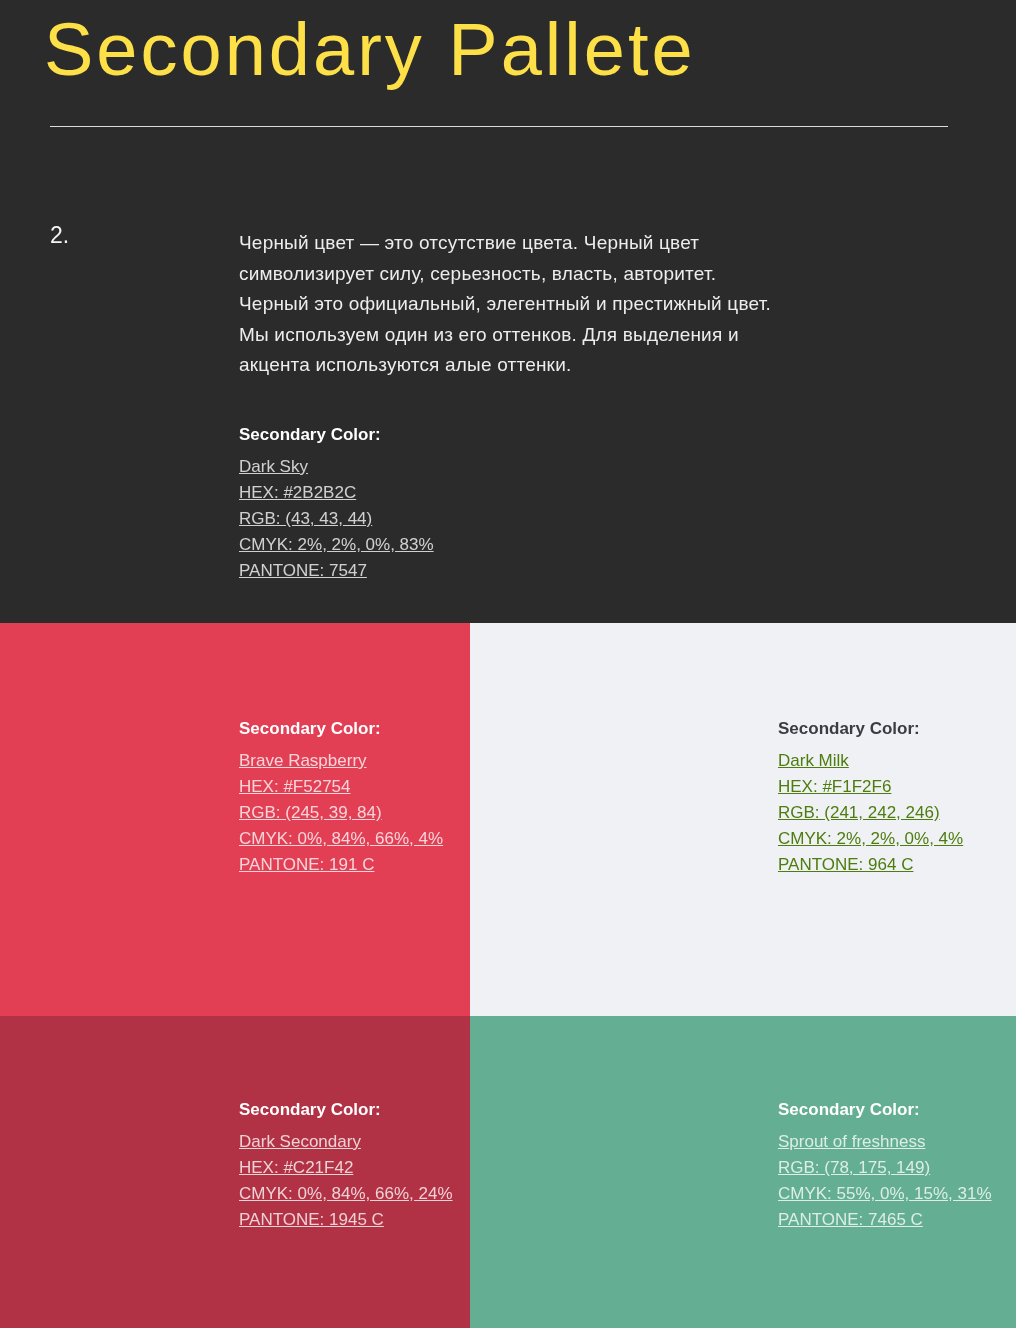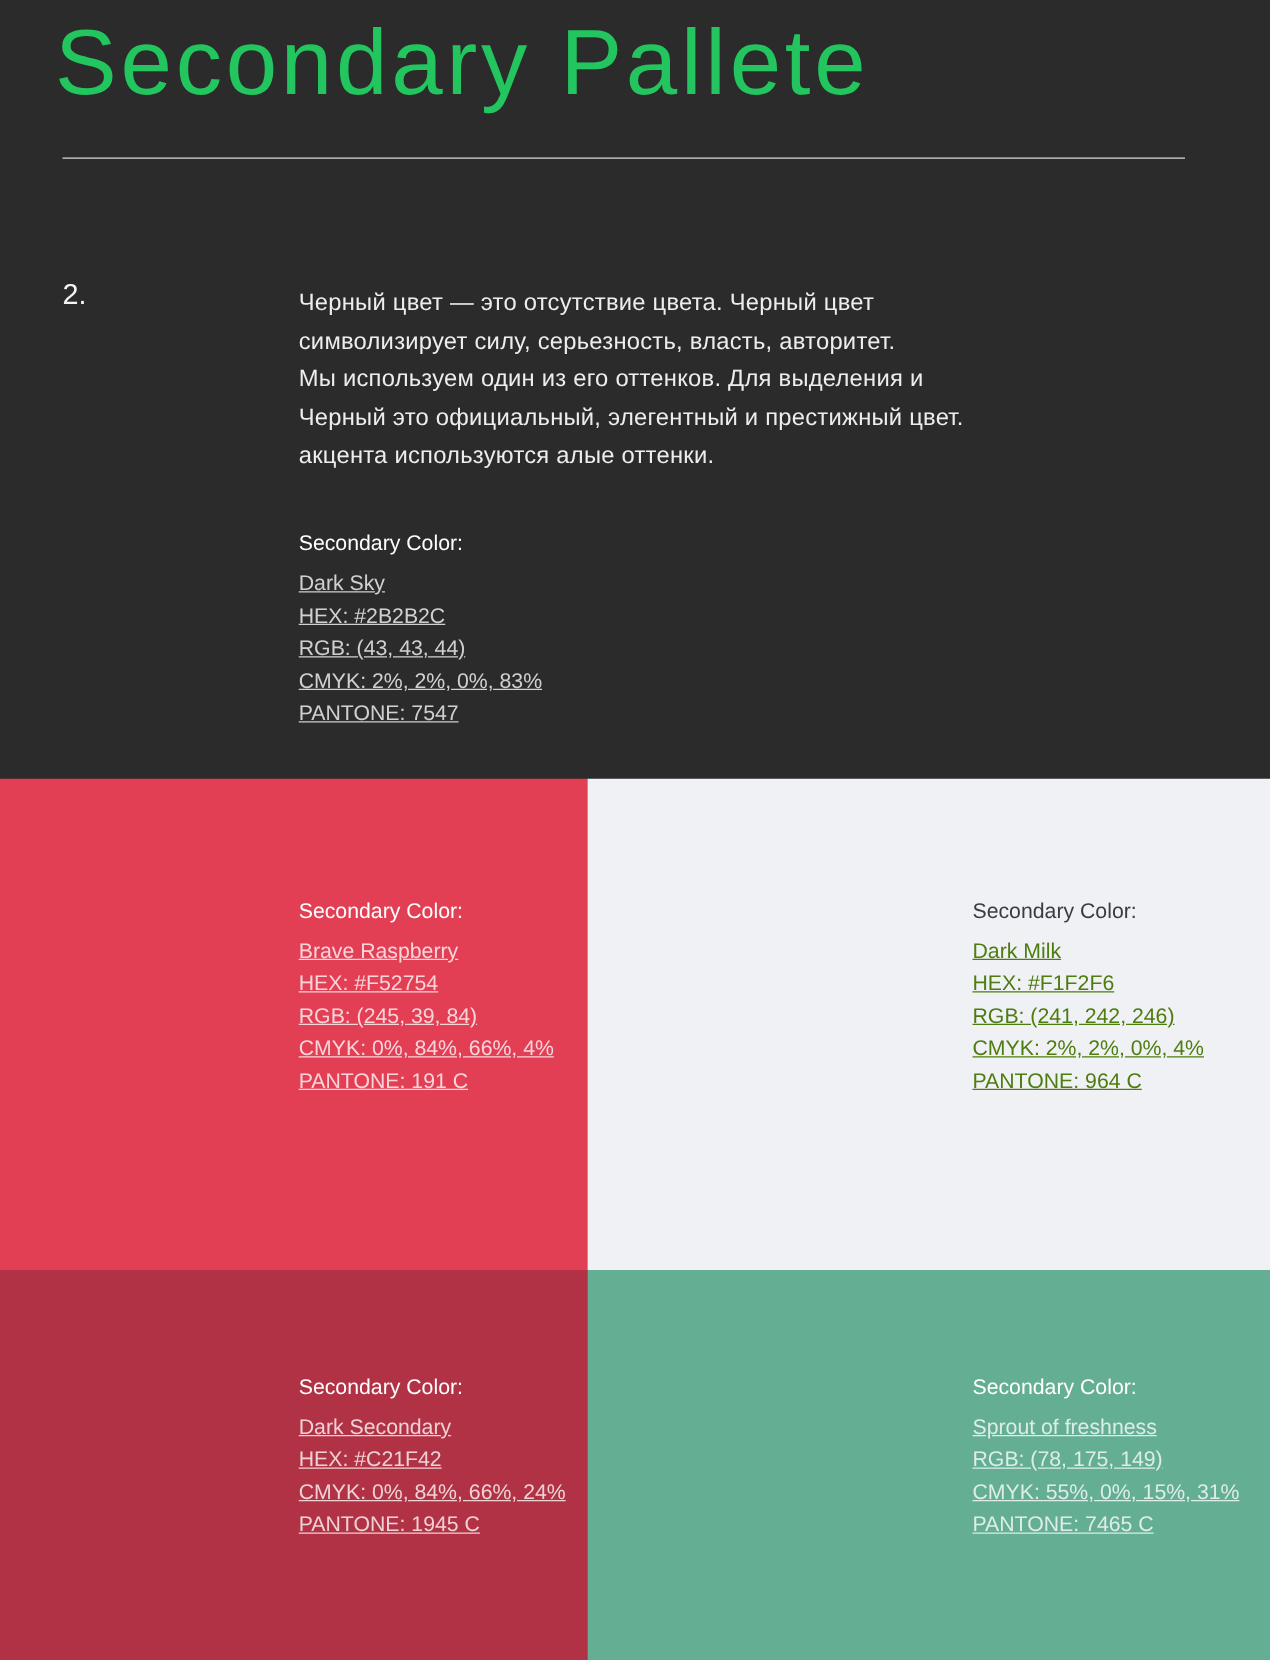--- a/index.html
+++ b/index.html
@@ -22,21 +22,21 @@
     left: 0; top: 0;
     width: 1016px; height: 623px;
     background: #2B2B2C;
   }
   .title {
     position: absolute;
     left: 44px; top: 7px;
     font-size: 74px;
     font-weight: 300;
     letter-spacing: 3px;
-    color: #22c55e;
+    color: #fde047;
     white-space: nowrap;
   }
   .title-rule {
     position: absolute;
     left: 50px; top: 126px;
     width: 898px; height: 1px;
     background: #DCDCDC;
   }
   .section-number {
     position: absolute;
@@ -55,21 +55,21 @@
   }
 
   
   .swatch-info {
     position: absolute;
     font-size: 17px;
     line-height: 26px;
     white-space: nowrap;
   }
   .swatch-heading {
-    font-weight: 400;
+    font-weight: 700;
     margin-bottom: 6px;
     color: #FFFFFF;
   }
   .swatch-line { color: rgba(255,255,255,0.78); text-decoration: underline; }
   .info-on-light .swatch-heading { color: #3B3B41; }
   .info-on-light .swatch-line { color: #4d7c0f; }
   .extra-gap { margin-top: 11px; }
 
   .top-section .swatch-info { left: 239px; top: 422px; }
 
@@ -91,22 +91,22 @@
 <div class="page">
 
   <section class="top-section" style="background: rgb(43, 43, 44);">
     <h1 class="title">Secondary Pallete</h1>
     <div class="title-rule"></div>
     <div class="section-number">2.</div>
 
     <div class="description">
       <div class="desc-line">Черный цвет — это отсутствие цвета. Черный цвет</div>
       <div class="desc-line">символизирует силу, серьезность, власть, авторитет.</div>
+      <div class="desc-line">Черный это официальный, элегентный и престижный цвет.</div>
       <div class="desc-line">Мы используем один из его оттенков. Для выделения и</div>
-      <div class="desc-line">Черный это официальный, элегентный и престижный цвет.</div>
       <div class="desc-line">акцента используются алые оттенки.</div>
     </div>
 
     <div class="swatch-info">
       <div class="swatch-heading">Secondary Color:</div>
       <div class="swatch-line">Dark Sky</div>
       <div class="swatch-line">HEX: #2B2B2C</div>
       <div class="swatch-line">RGB: (43, 43, 44)</div>
       <div class="swatch-line">CMYK: 2%, 2%, 0%, 83%</div>
       <div class="swatch-line">PANTONE: 7547</div>

